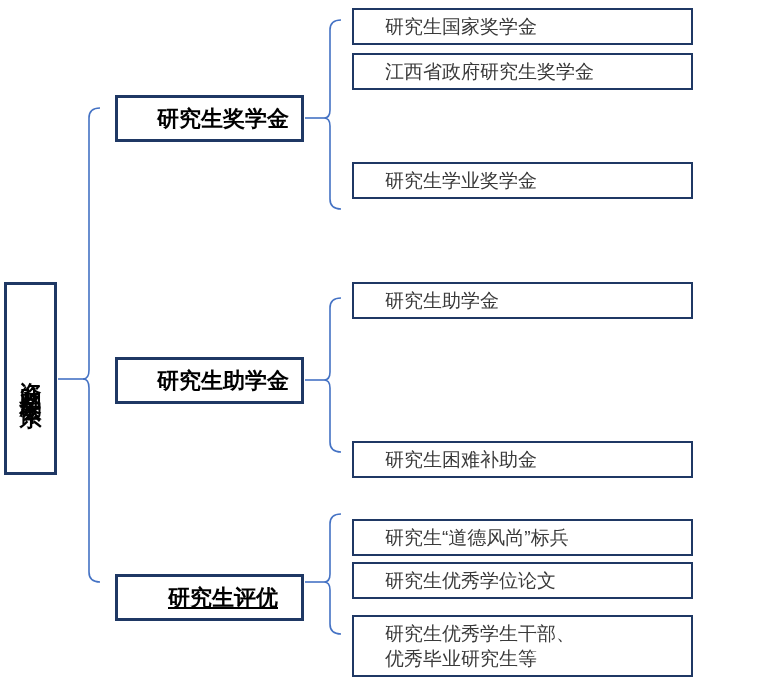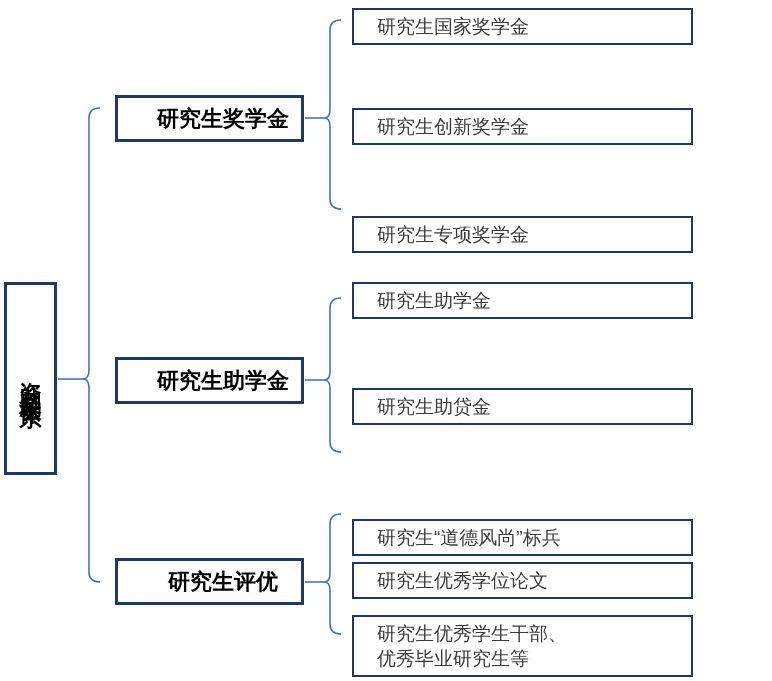--- a/index.html
+++ b/index.html
@@ -36,25 +36,25 @@
     letter-spacing:5px;line-height:1;
   }
   .branch-box{
     left:115px;width:189px;height:47px;
     border-width:3px;
     display:flex;align-items:center;justify-content:center;
     font-size:22px;font-weight:bold;color:var(--node-text);padding-left:27px;
   }
   .branch-1{top:95px;}
   .branch-2{top:357px;}
-  .branch-3{top:558px;}
+  .branch-3{top:574px;text-decoration:underline;}
   .leaf-box{
     left:352px;width:341px;height:37px;
     display:flex;align-items:center;
-    padding-left:23px;
+    padding-left:31px;
     font-size:19px;color:var(--leaf-text);
     white-space:pre-line;
     line-height:25px;
   }
   .leaf-tall{height:62px;}
 </style>
 </head>
 <body>
 
 <div class="canvas">
@@ -82,24 +82,24 @@
     <span>研究生奖学金</span>
   </div>
   <div class="box branch-box branch-2">
     <span>研究生助学金</span>
   </div>
   <div class="box branch-box branch-3">
     <span>研究生评优</span>
   </div>
 
   <div class="box leaf-box" style="top:8px">研究生国家奖学金</div>
-  <div class="box leaf-box" style="top:108px">研究生创新奖学金</div>
-  <div class="box leaf-box" style="top:216px">研究生专项奖学金</div>
+  <div class="box leaf-box" style="top:53px">江西省政府研究生奖学金</div>
+  <div class="box leaf-box" style="top:162px">研究生学业奖学金</div>
 
   <div class="box leaf-box" style="top:282px">研究生助学金</div>
-  <div class="box leaf-box" style="top:388px">研究生助贷金</div>
+  <div class="box leaf-box" style="top:441px">研究生困难补助金</div>
 
   <div class="box leaf-box" style="top:519px">研究生“道德风尚”标兵</div>
   <div class="box leaf-box" style="top:562px">研究生优秀学位论文</div>
   <div class="box leaf-box leaf-tall" style="top:615px">研究生优秀学生干部、
 优秀毕业研究生等</div>
 
 </div>
 
 </body></html>

